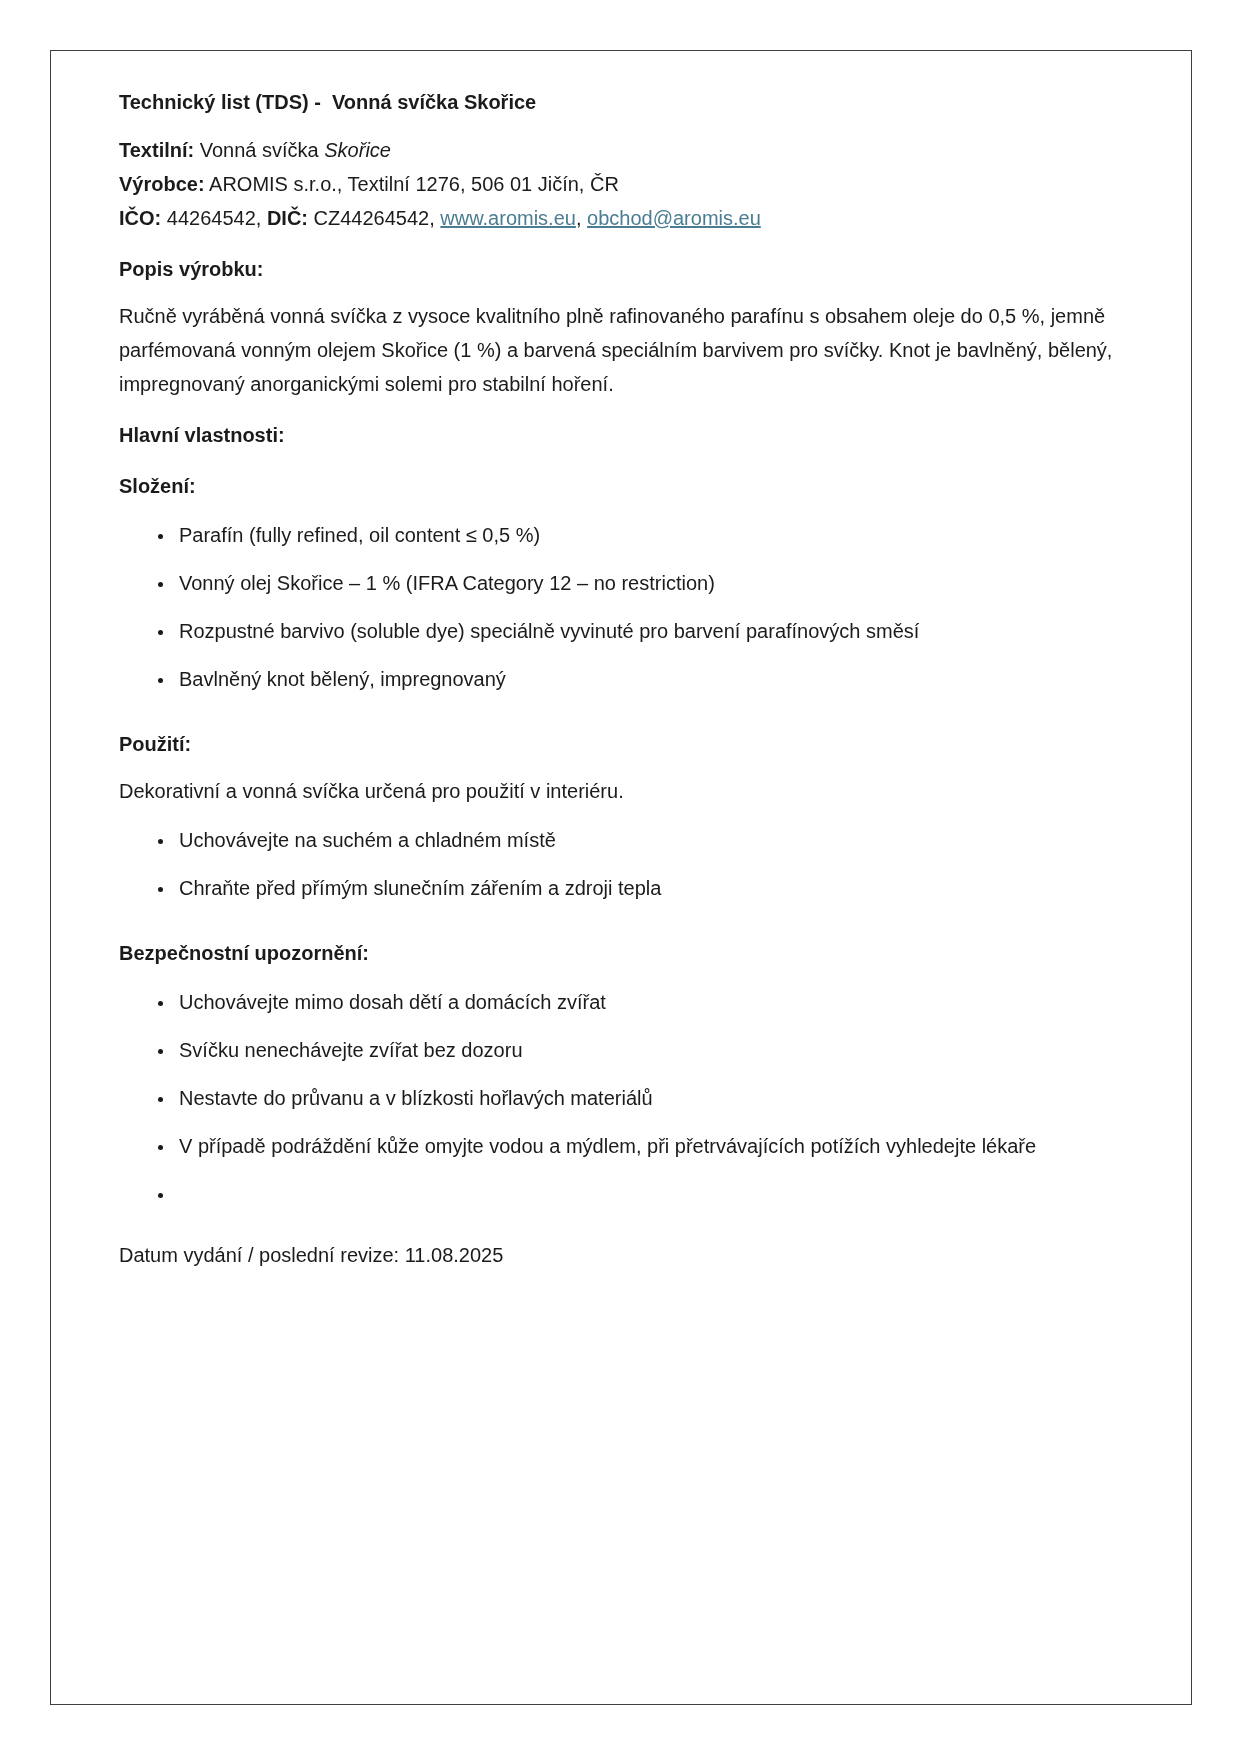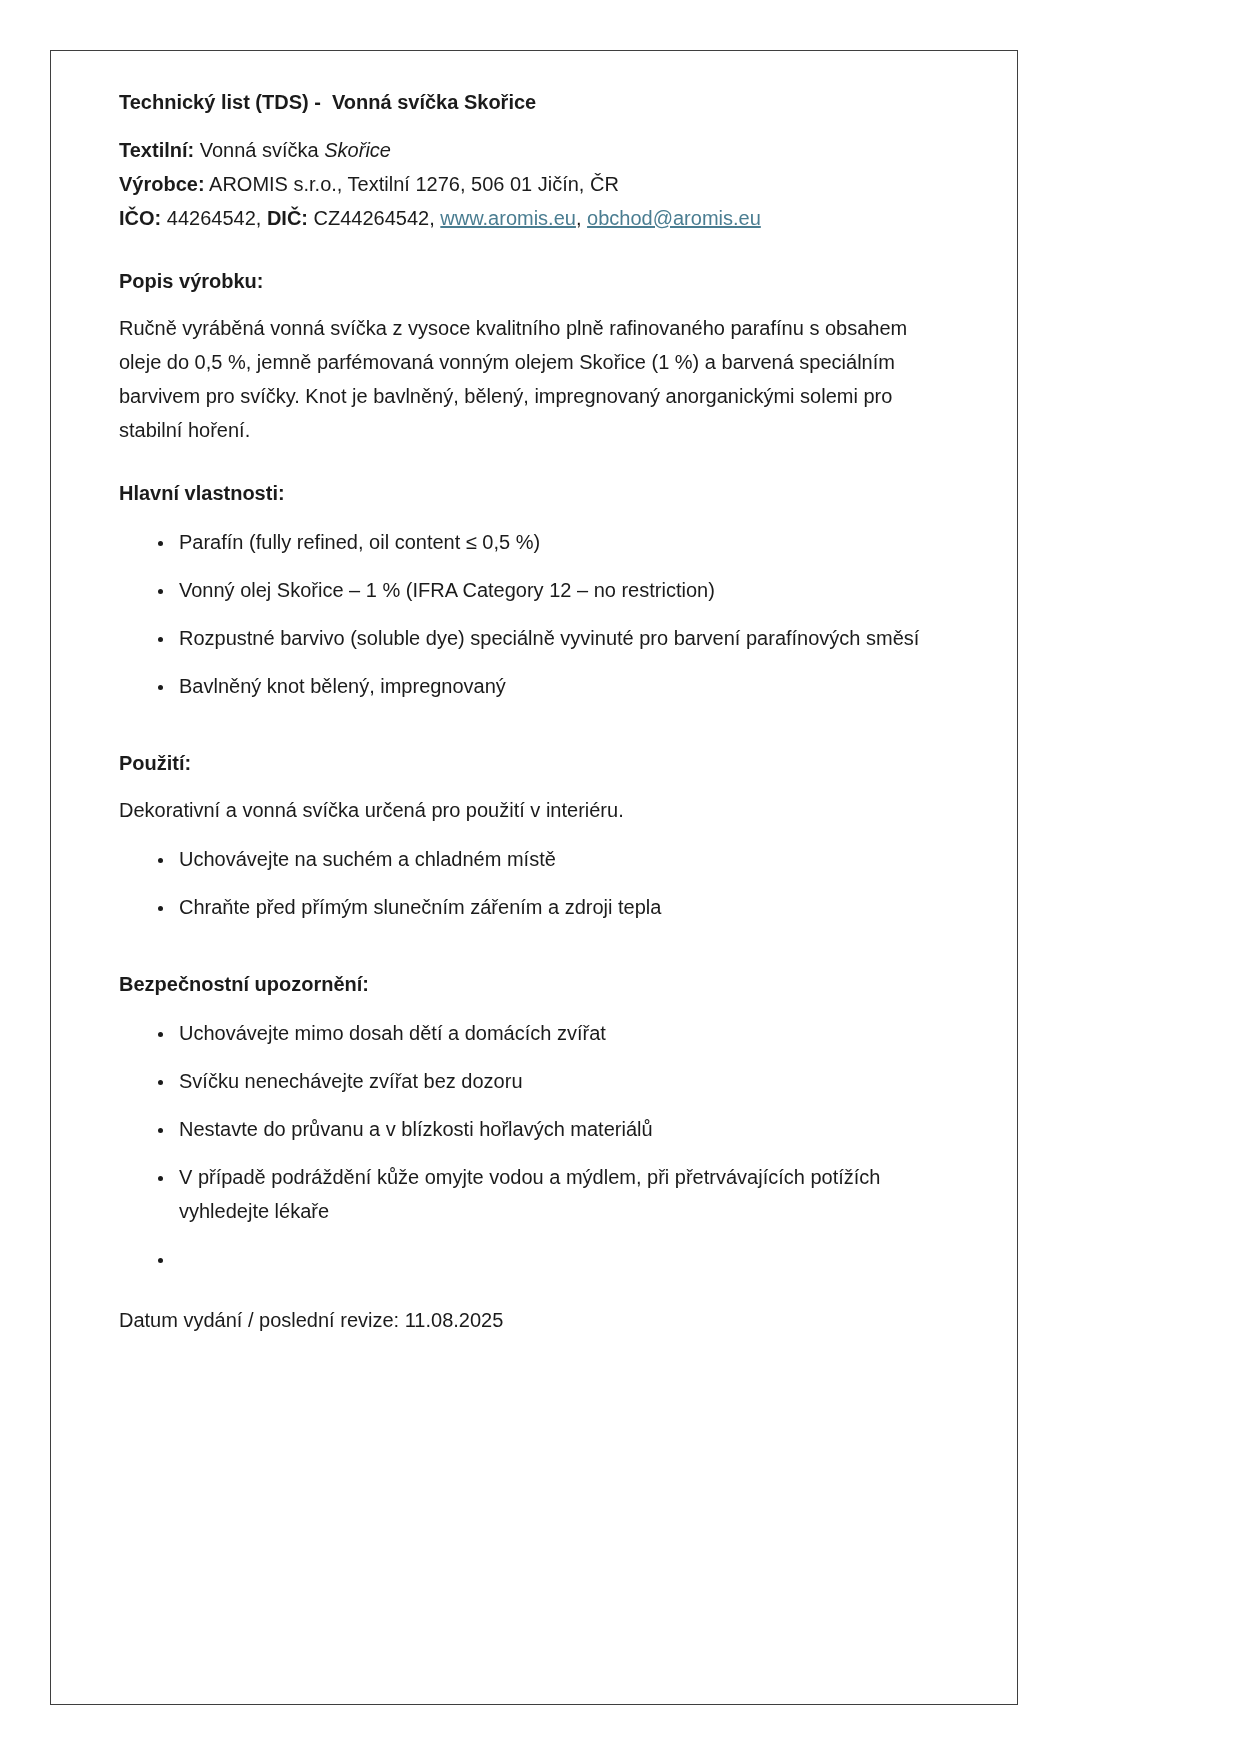--- a/index.html
+++ b/index.html
@@ -14,21 +14,21 @@
     height:1755px;
     background:#ffffff;
     font-family:"Liberation Sans","DejaVu Sans",sans-serif;
     color:var(--text);
     position:relative;
   }
   .page{
     position:absolute;
     left:50px;
     top:50px;
-    width:968px;
+    width:1142px;
     height:1655px;
     border:1px solid var(--border);
     background:#ffffff;
     padding:34px 68px 26px 68px;
     display:flex;
     flex-direction:column;
   }
   .doc-title{
     font-size:20px;
     font-weight:bold;
@@ -38,21 +38,21 @@
   }
   p{
     font-size:20px;
     line-height:1.7;
     margin:0 0 13px 0;
   }
   .heading{
     font-size:20px;
     font-weight:bold;
     line-height:1.7;
-    margin:16px 0 13px 0;
+    margin:4px 0 13px 0;
   }
   ul{
     margin:2px 0 13px 0;
     padding-left:56px;
     list-style:disc;
   }
   li{
     font-size:20px;
     line-height:1.7;
     margin:0 0 14px 0;
@@ -99,20 +99,21 @@
     <span>CZ44264542,</span>
     <a class="link">www.aromis.eu</a><span>,</span>
     <a class="link">obchod@aromis.eu</a>
   </p>
 
   <div class="heading">Popis výrobku:</div>
   <p>Ručně vyráběná vonná svíčka z vysoce kvalitního plně rafinovaného parafínu s obsahem oleje do 0,5 %, jemně parfémovaná vonným olejem Skořice (1 %) a barvená speciálním barvivem pro svíčky. Knot je bavlněný, bělený, impregnovaný anorganickými solemi pro stabilní hoření.</p>
 
   <div class="heading">Hlavní vlastnosti:</div>
 
+  <div class="heading">Složení:</div>
   <ul>
       <li>Parafín (fully refined, oil content ≤ 0,5 %)</li>
       <li>Vonný olej Skořice – 1 % (IFRA Category 12 – no restriction)</li>
       <li>Rozpustné barvivo (soluble dye) speciálně vyvinuté pro barvení parafínových směsí</li>
       <li>Bavlněný knot bělený, impregnovaný</li>
     </ul>
 
   <div class="heading">Použití:</div>
   <p>Dekorativní a vonná svíčka určená pro použití v interiéru.</p>
 

